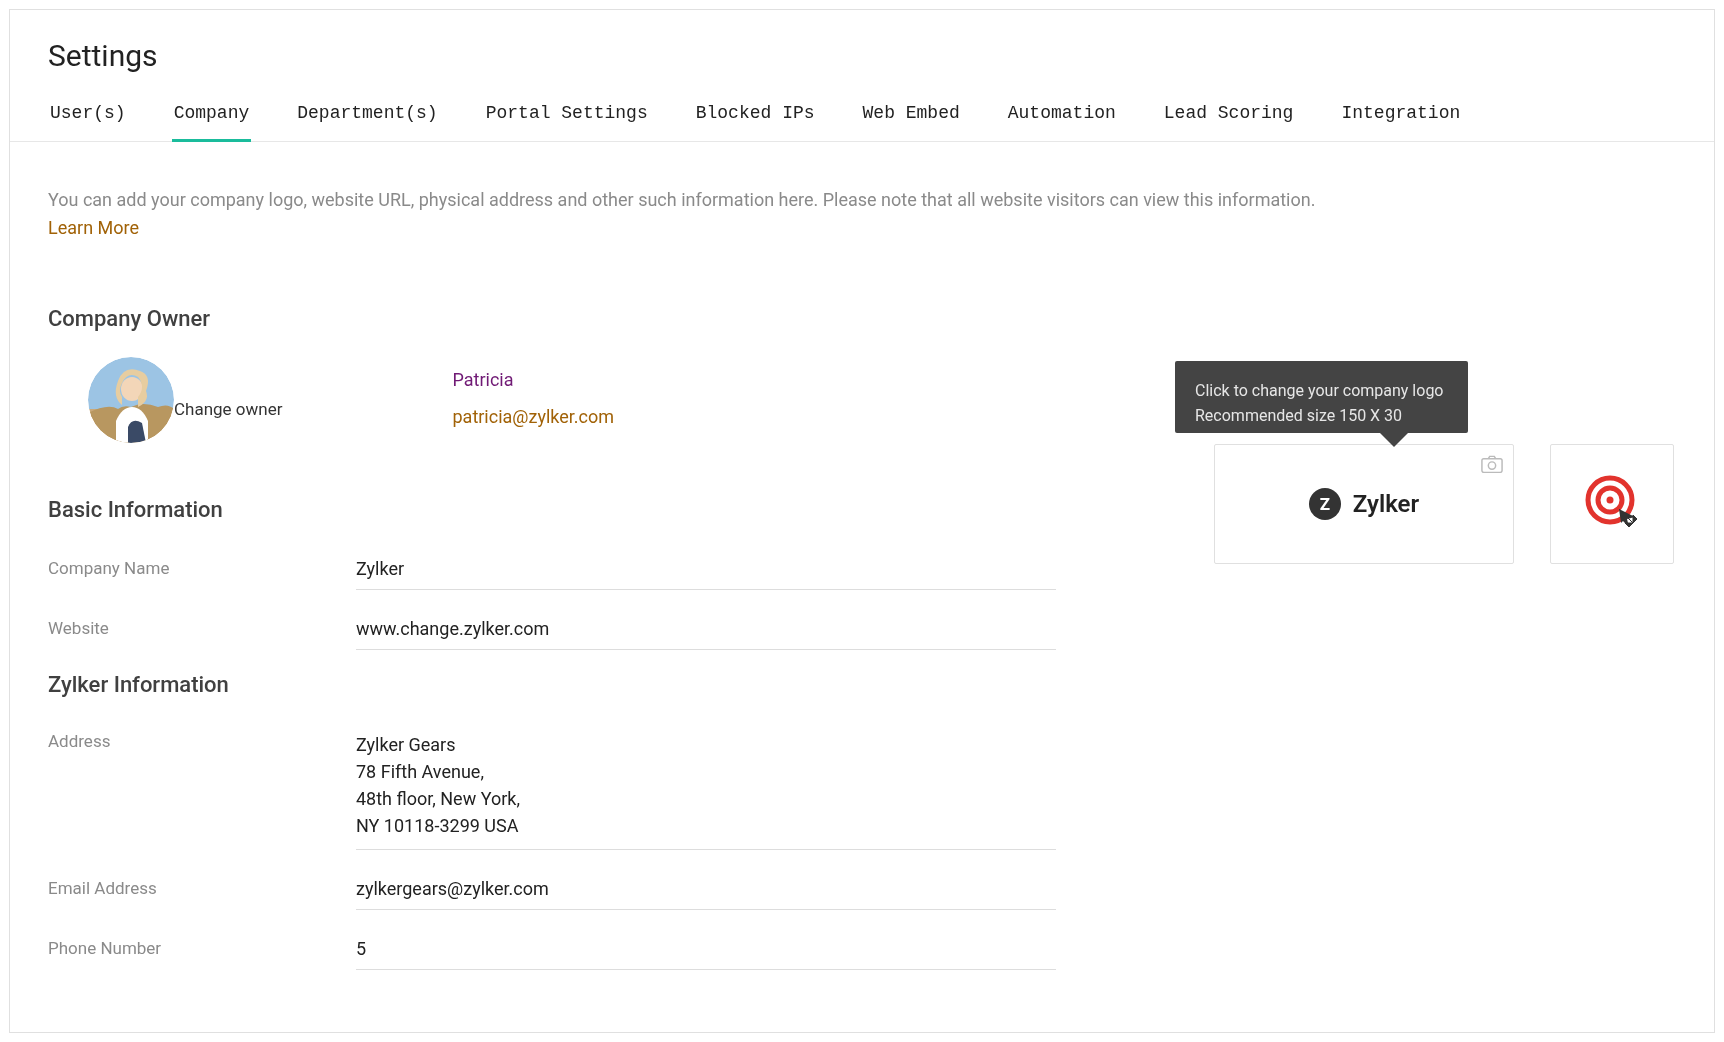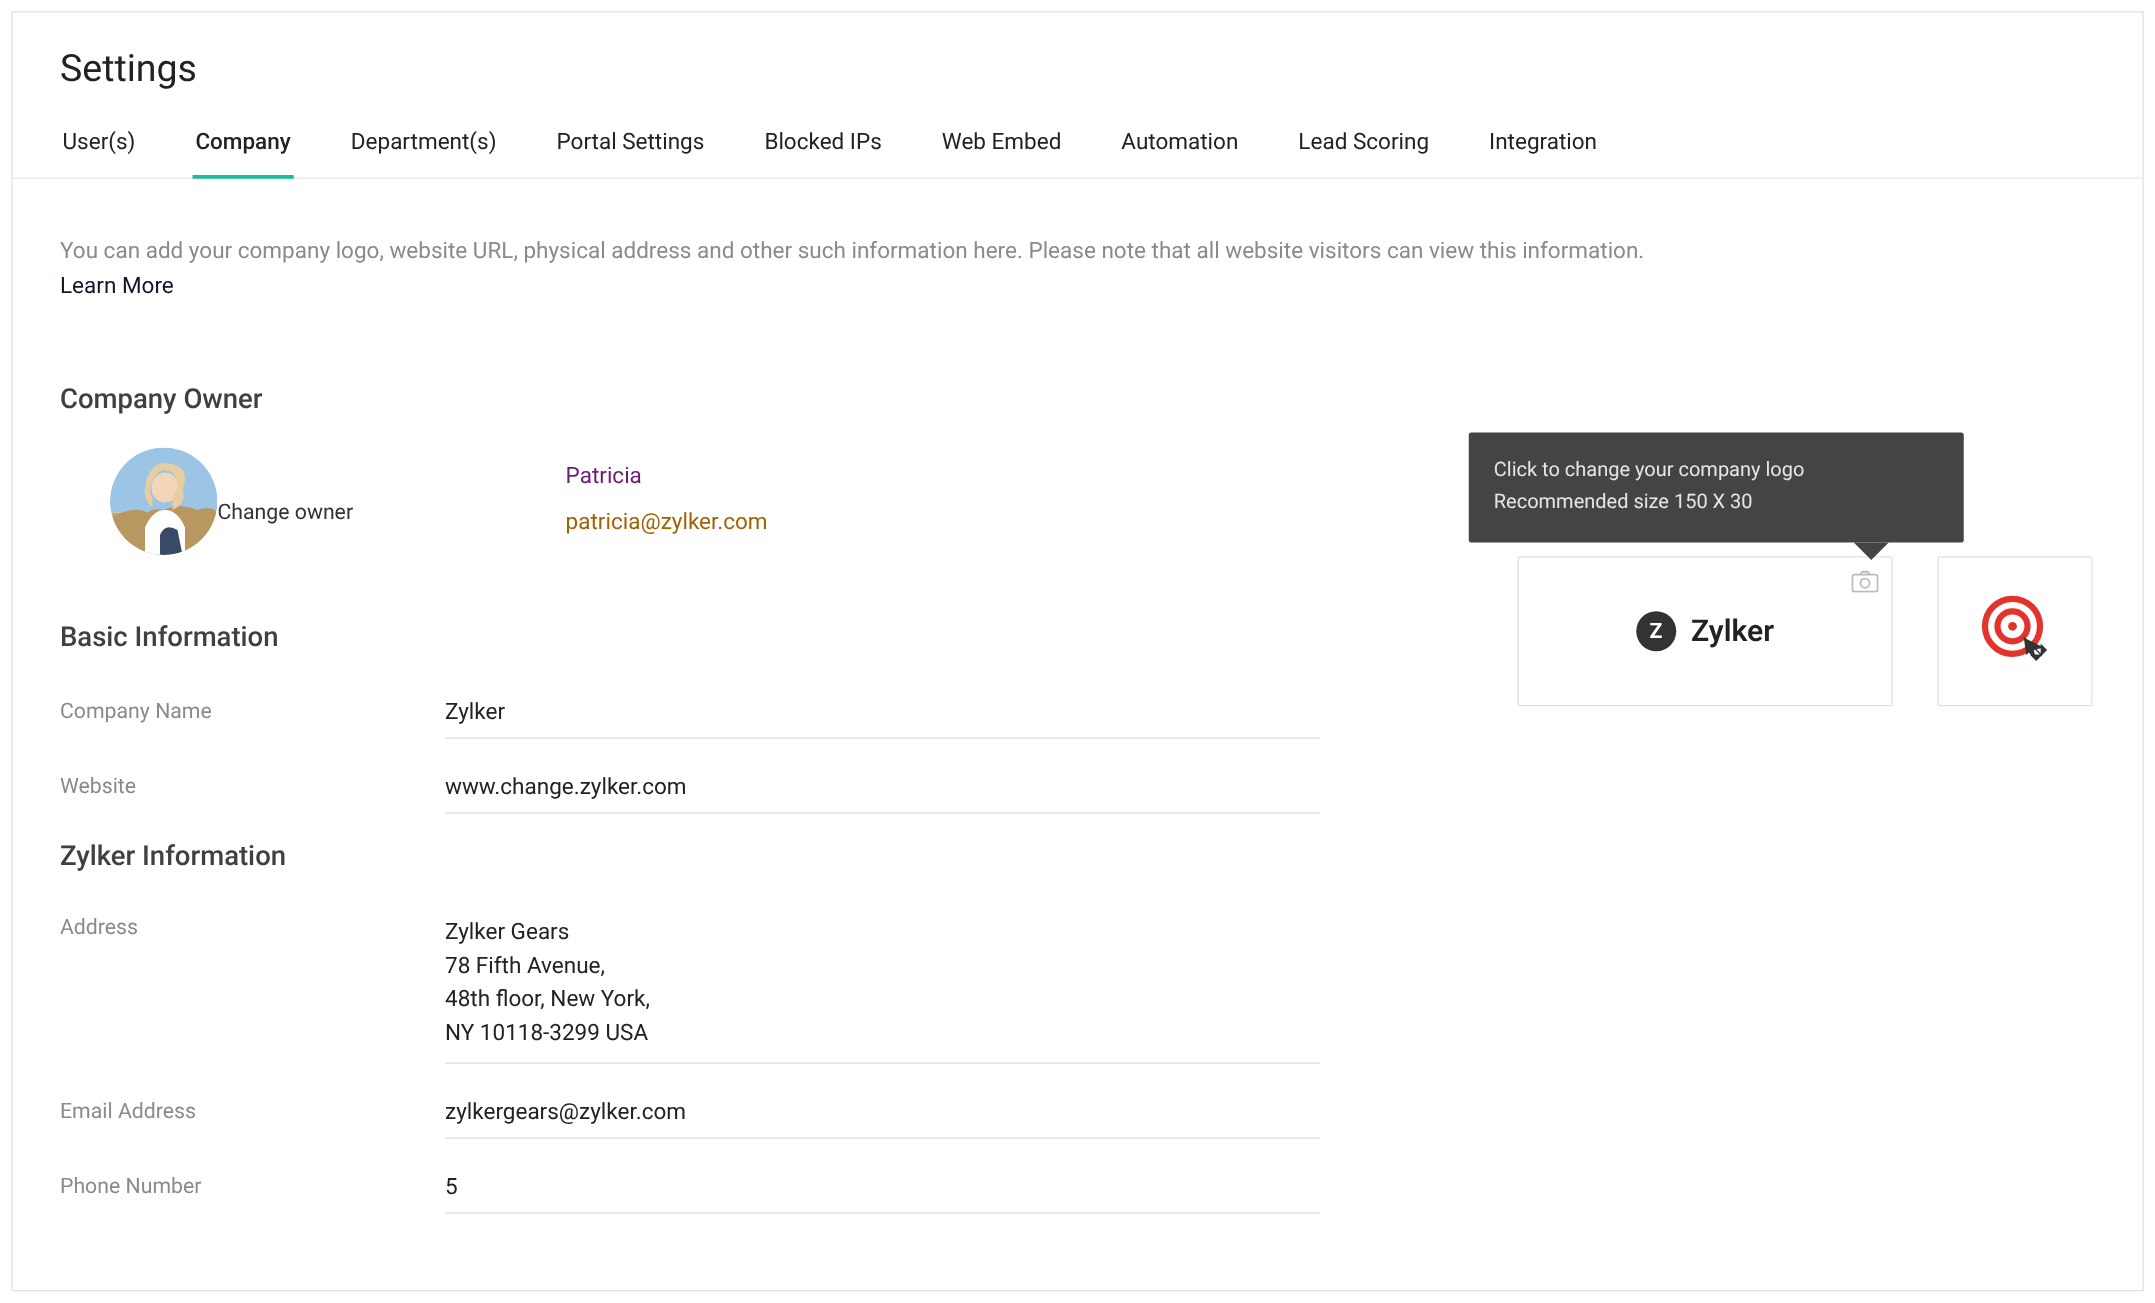--- a/index.html
+++ b/index.html
@@ -40,38 +40,39 @@
     margin: 0 -38px;
     padding: 0 38px;
   }
   .tab {
     font-size: 18px;
     color: #222;
     padding: 0 2px 16px 2px;
     cursor: pointer;
     border-bottom: 3px solid transparent;
     margin-bottom: -1px;
+    font-family: Liberation Mono, monospace;
   }
   .tab.active {
     border-bottom-color: #1abc9c;
     font-weight: 500;
   }
   .content {
     padding: 44px 38px 0 38px;
     position: relative;
   }
   .intro {
     font-size: 18px;
     color: #8a8a8a;
     line-height: 1.55;
     max-width: 1300px;
     margin-bottom: 64px;
   }
   .learn-more {
-    color: #0f172a;
+    color: #a16207;
     cursor: pointer;
   }
   .section-heading {
     font-size: 22px;
     font-weight: 500;
     color: #404040;
     margin-bottom: 26px;
   }
   .owner-row {
     display: flex;
@@ -192,26 +193,26 @@
     display: flex;
     align-items: center;
     justify-content: center;
     cursor: pointer;
     background:#fff;
   }
   .tooltip {
     position: absolute;
     bottom: 130px;
     left: -40px;
-    width: 396px;
+    width: 293px;
     background: #444;
     color: #e6e6e6;
     font-size: 16px;
     line-height: 1.55;
-    padding: 18px 20px 20px 20px;
+    padding: 18px 20px 4px 20px;
     border-radius: 2px;
   }
   .tooltip::after {
     content: "";
     position: absolute;
     bottom: -14px;
     right: 60px;
     border-left: 14px solid transparent;
     border-right: 14px solid transparent;
     border-top: 14px solid #444;

